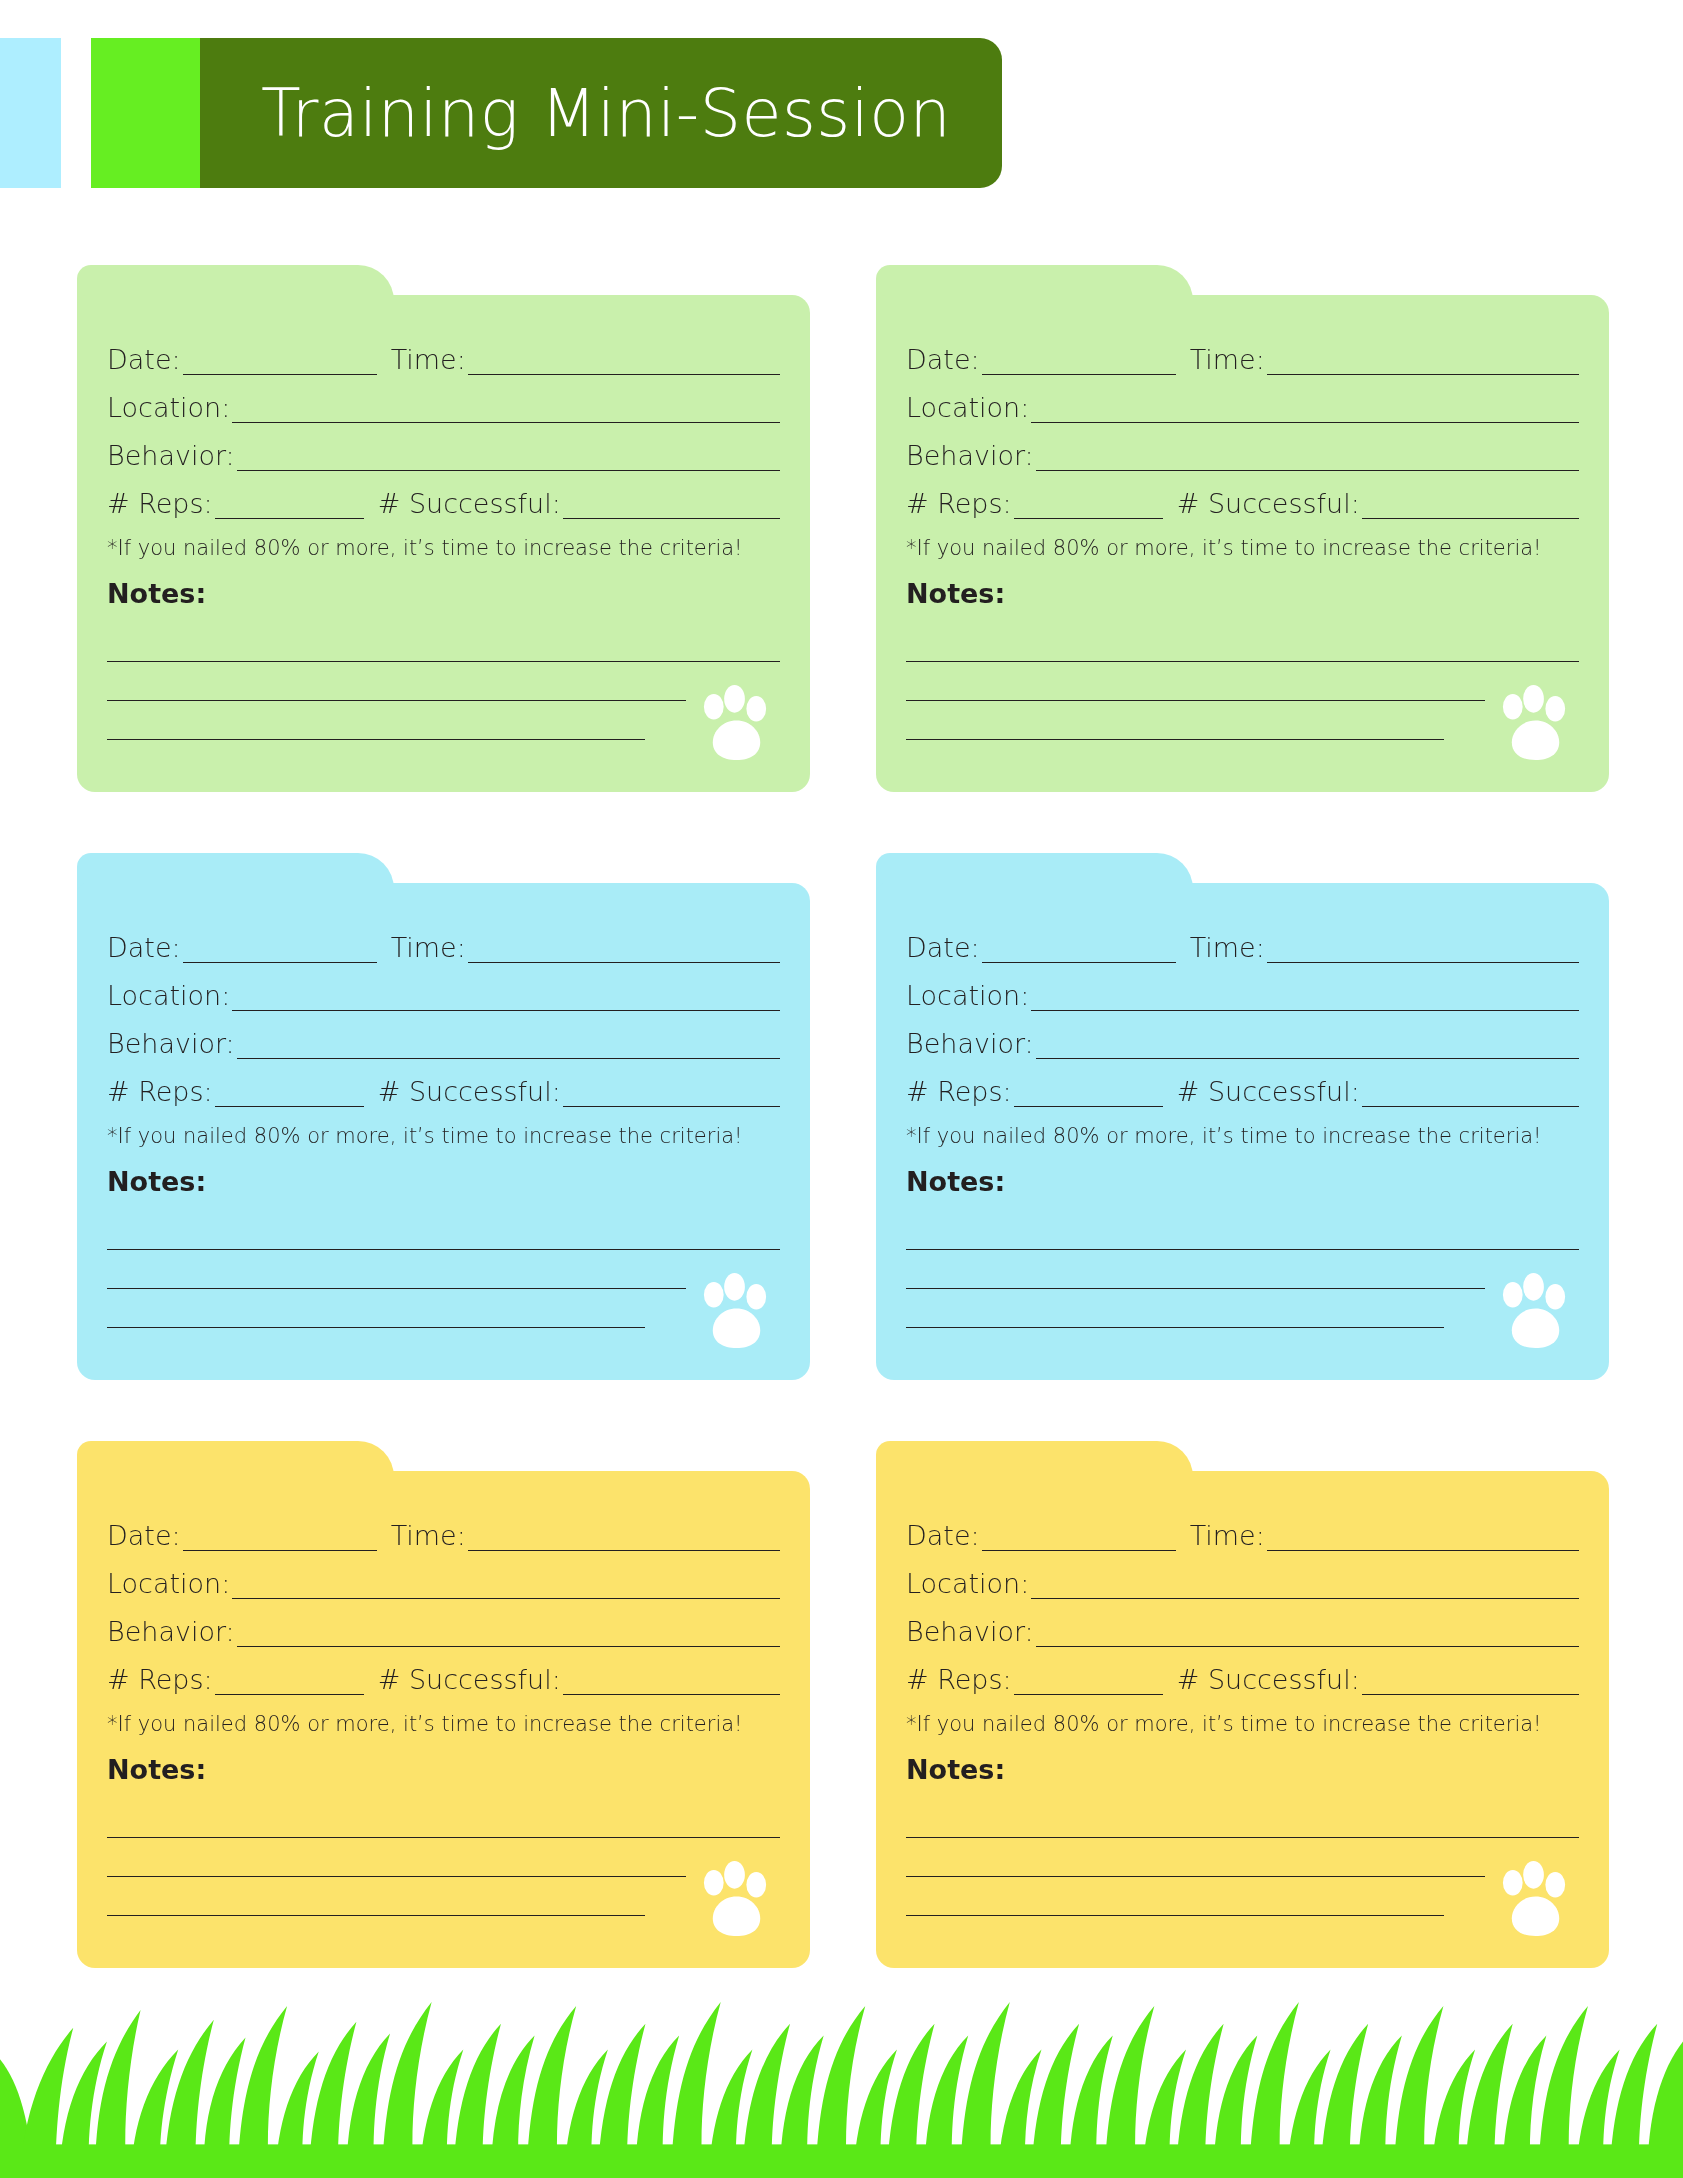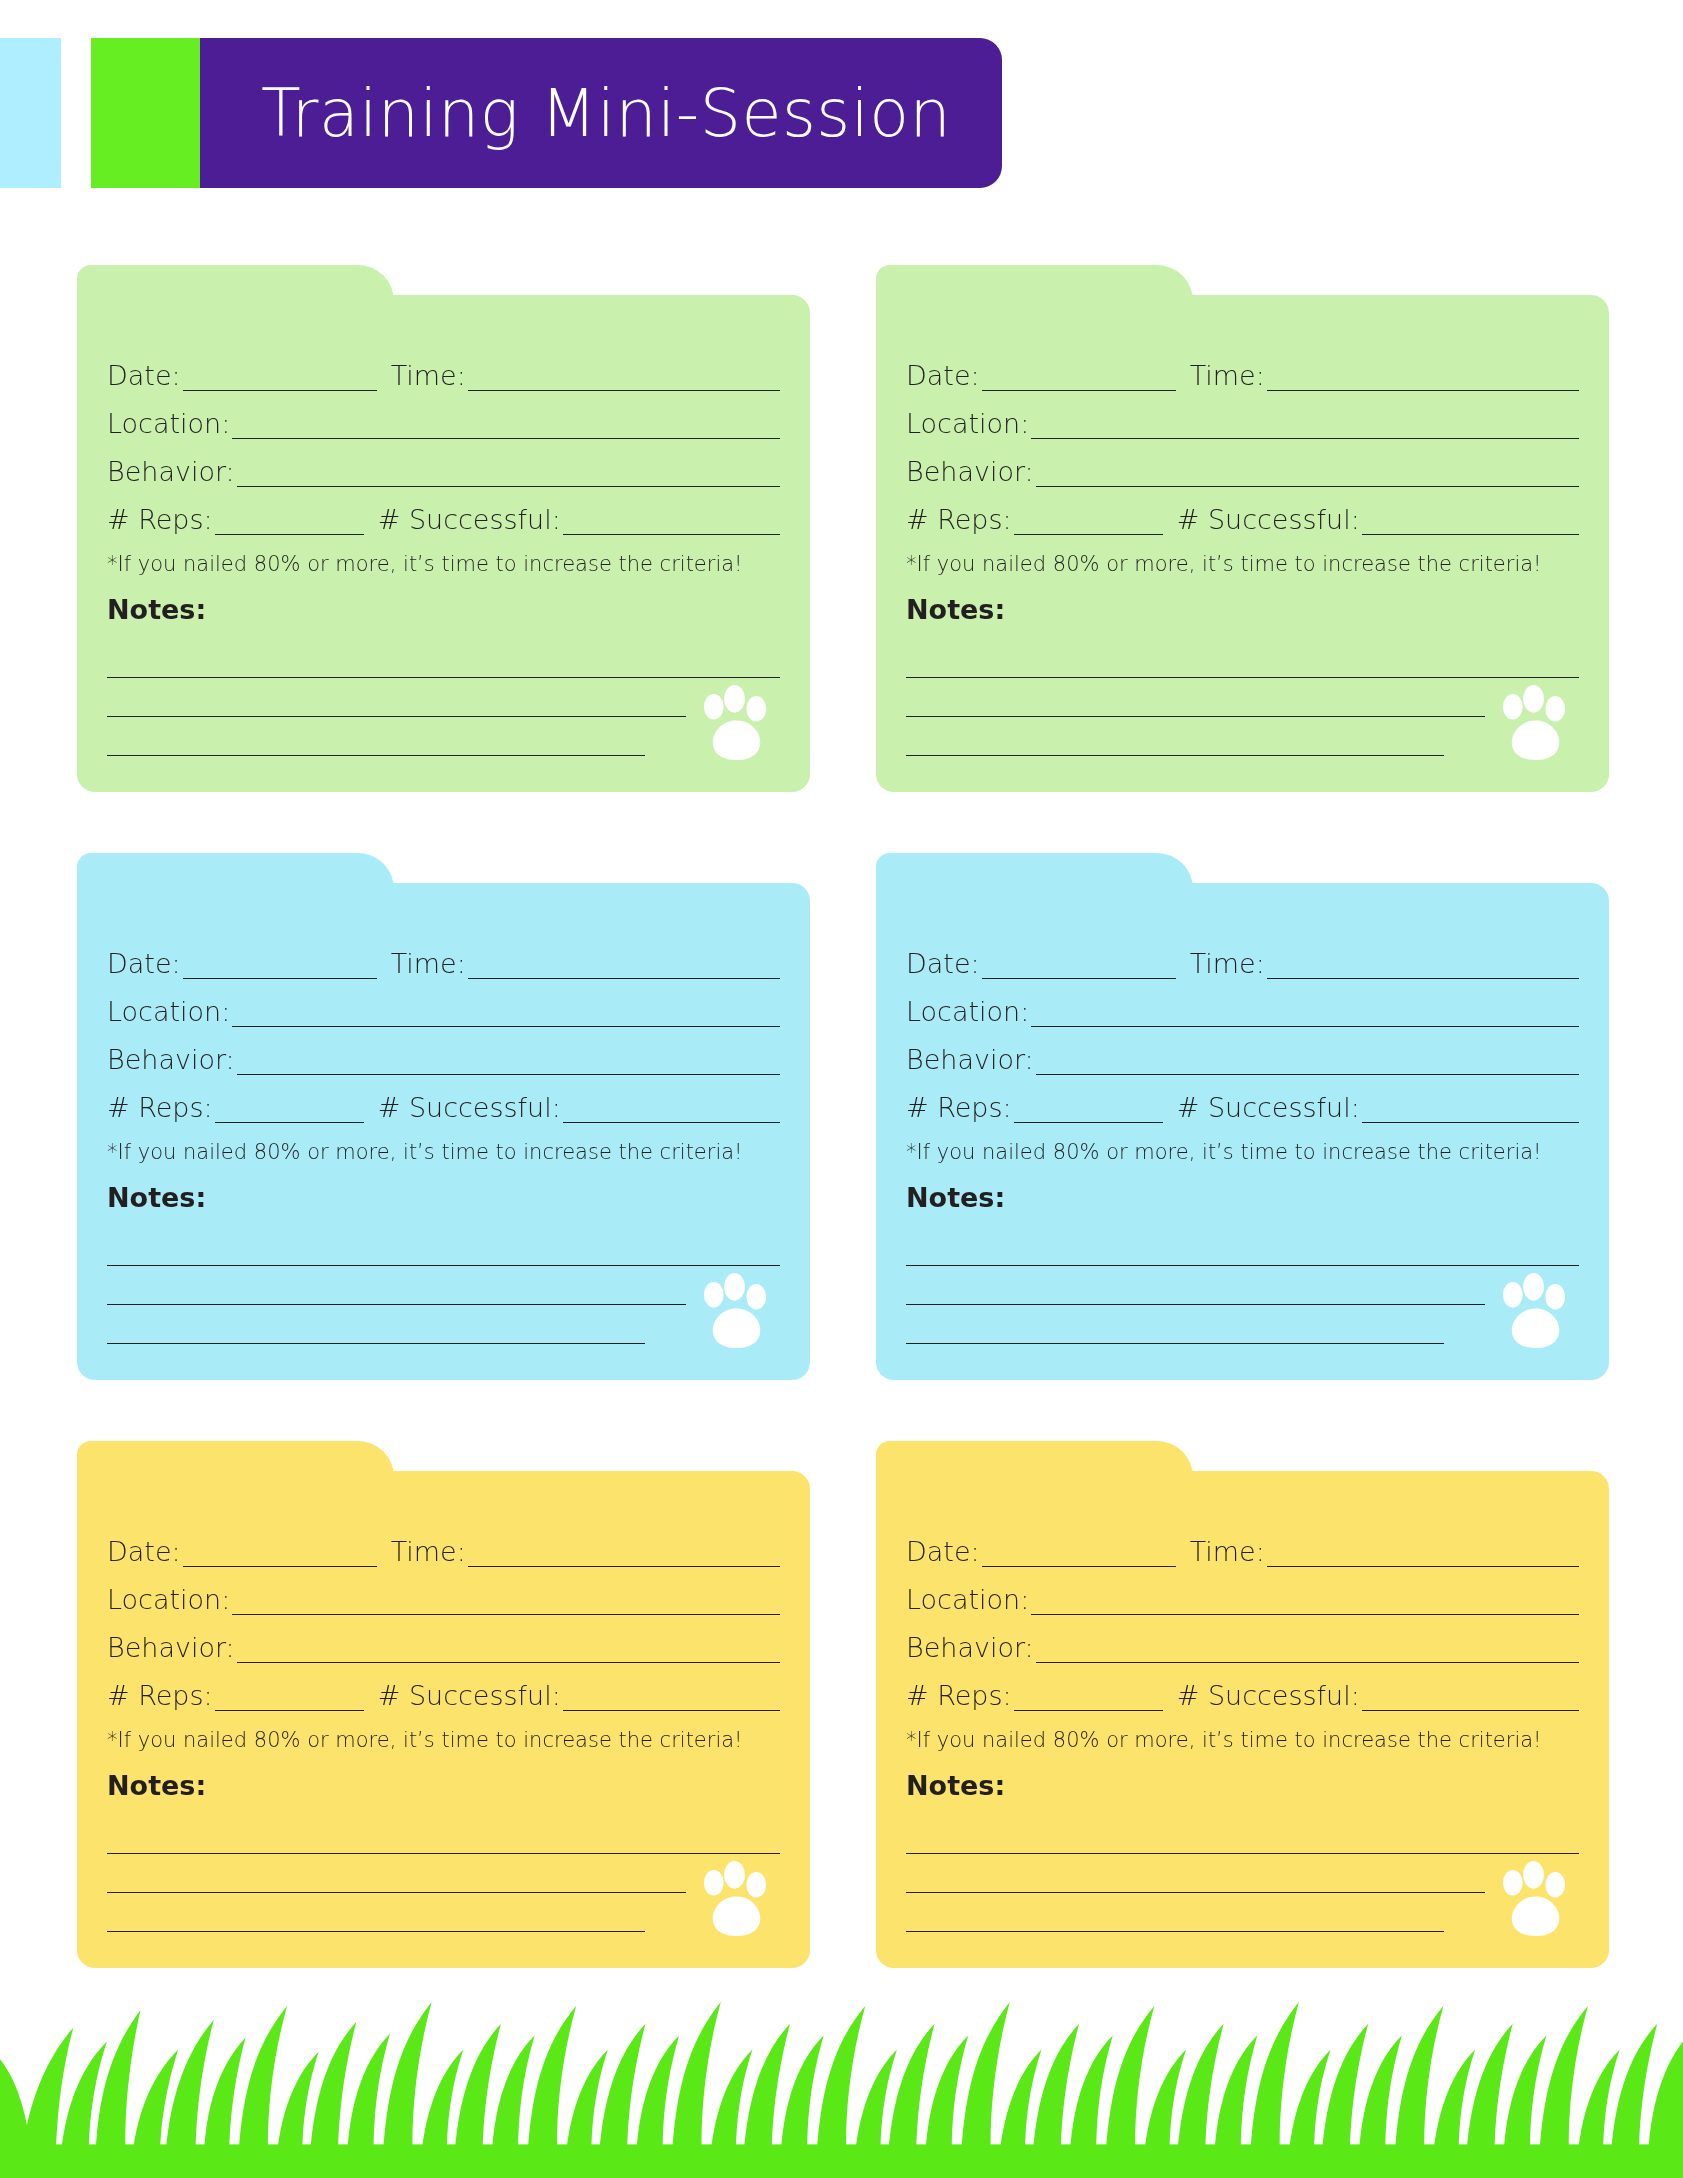--- a/index.html
+++ b/index.html
@@ -38,21 +38,21 @@
     width: 109px;
     height: 150px;
     background: #66ee22;
   }
   .header-banner {
     position: absolute;
     left: 200px;
     top: 0;
     width: 802px;
     height: 150px;
-    background: #4c1d95;
+    background: #4d7c0f;
     border-radius: 0 22px 22px 0;
   }
   .header-title {
     position: absolute;
     left: 61px;
     top: 50%;
     transform: translateY(-50%);
     color: #ffffff;
     font-size: 65px;
     font-weight: 300;
@@ -94,21 +94,21 @@
     height: 497px;
     border-radius: 10px 18px 18px 18px;
   }
   .card.green .card-tab, .card.green .card-body { background: #c9f0ac; }
   .card.blue  .card-tab, .card.blue  .card-body { background: #a9ecf7; }
   .card.yellow .card-tab, .card.yellow .card-body { background: #fce36b; }
 
   .card-content {
     position: absolute;
     left: 0;
-    top: 34px;
+    top: 18px;
     width: 733px;
     height: 497px;
     padding: 61px 30px 8px 30px;
     box-sizing: border-box;
     color: #231f20;
     font-family: "DejaVu Sans", sans-serif;
   }
 
   .line-row {
     display: flex;

